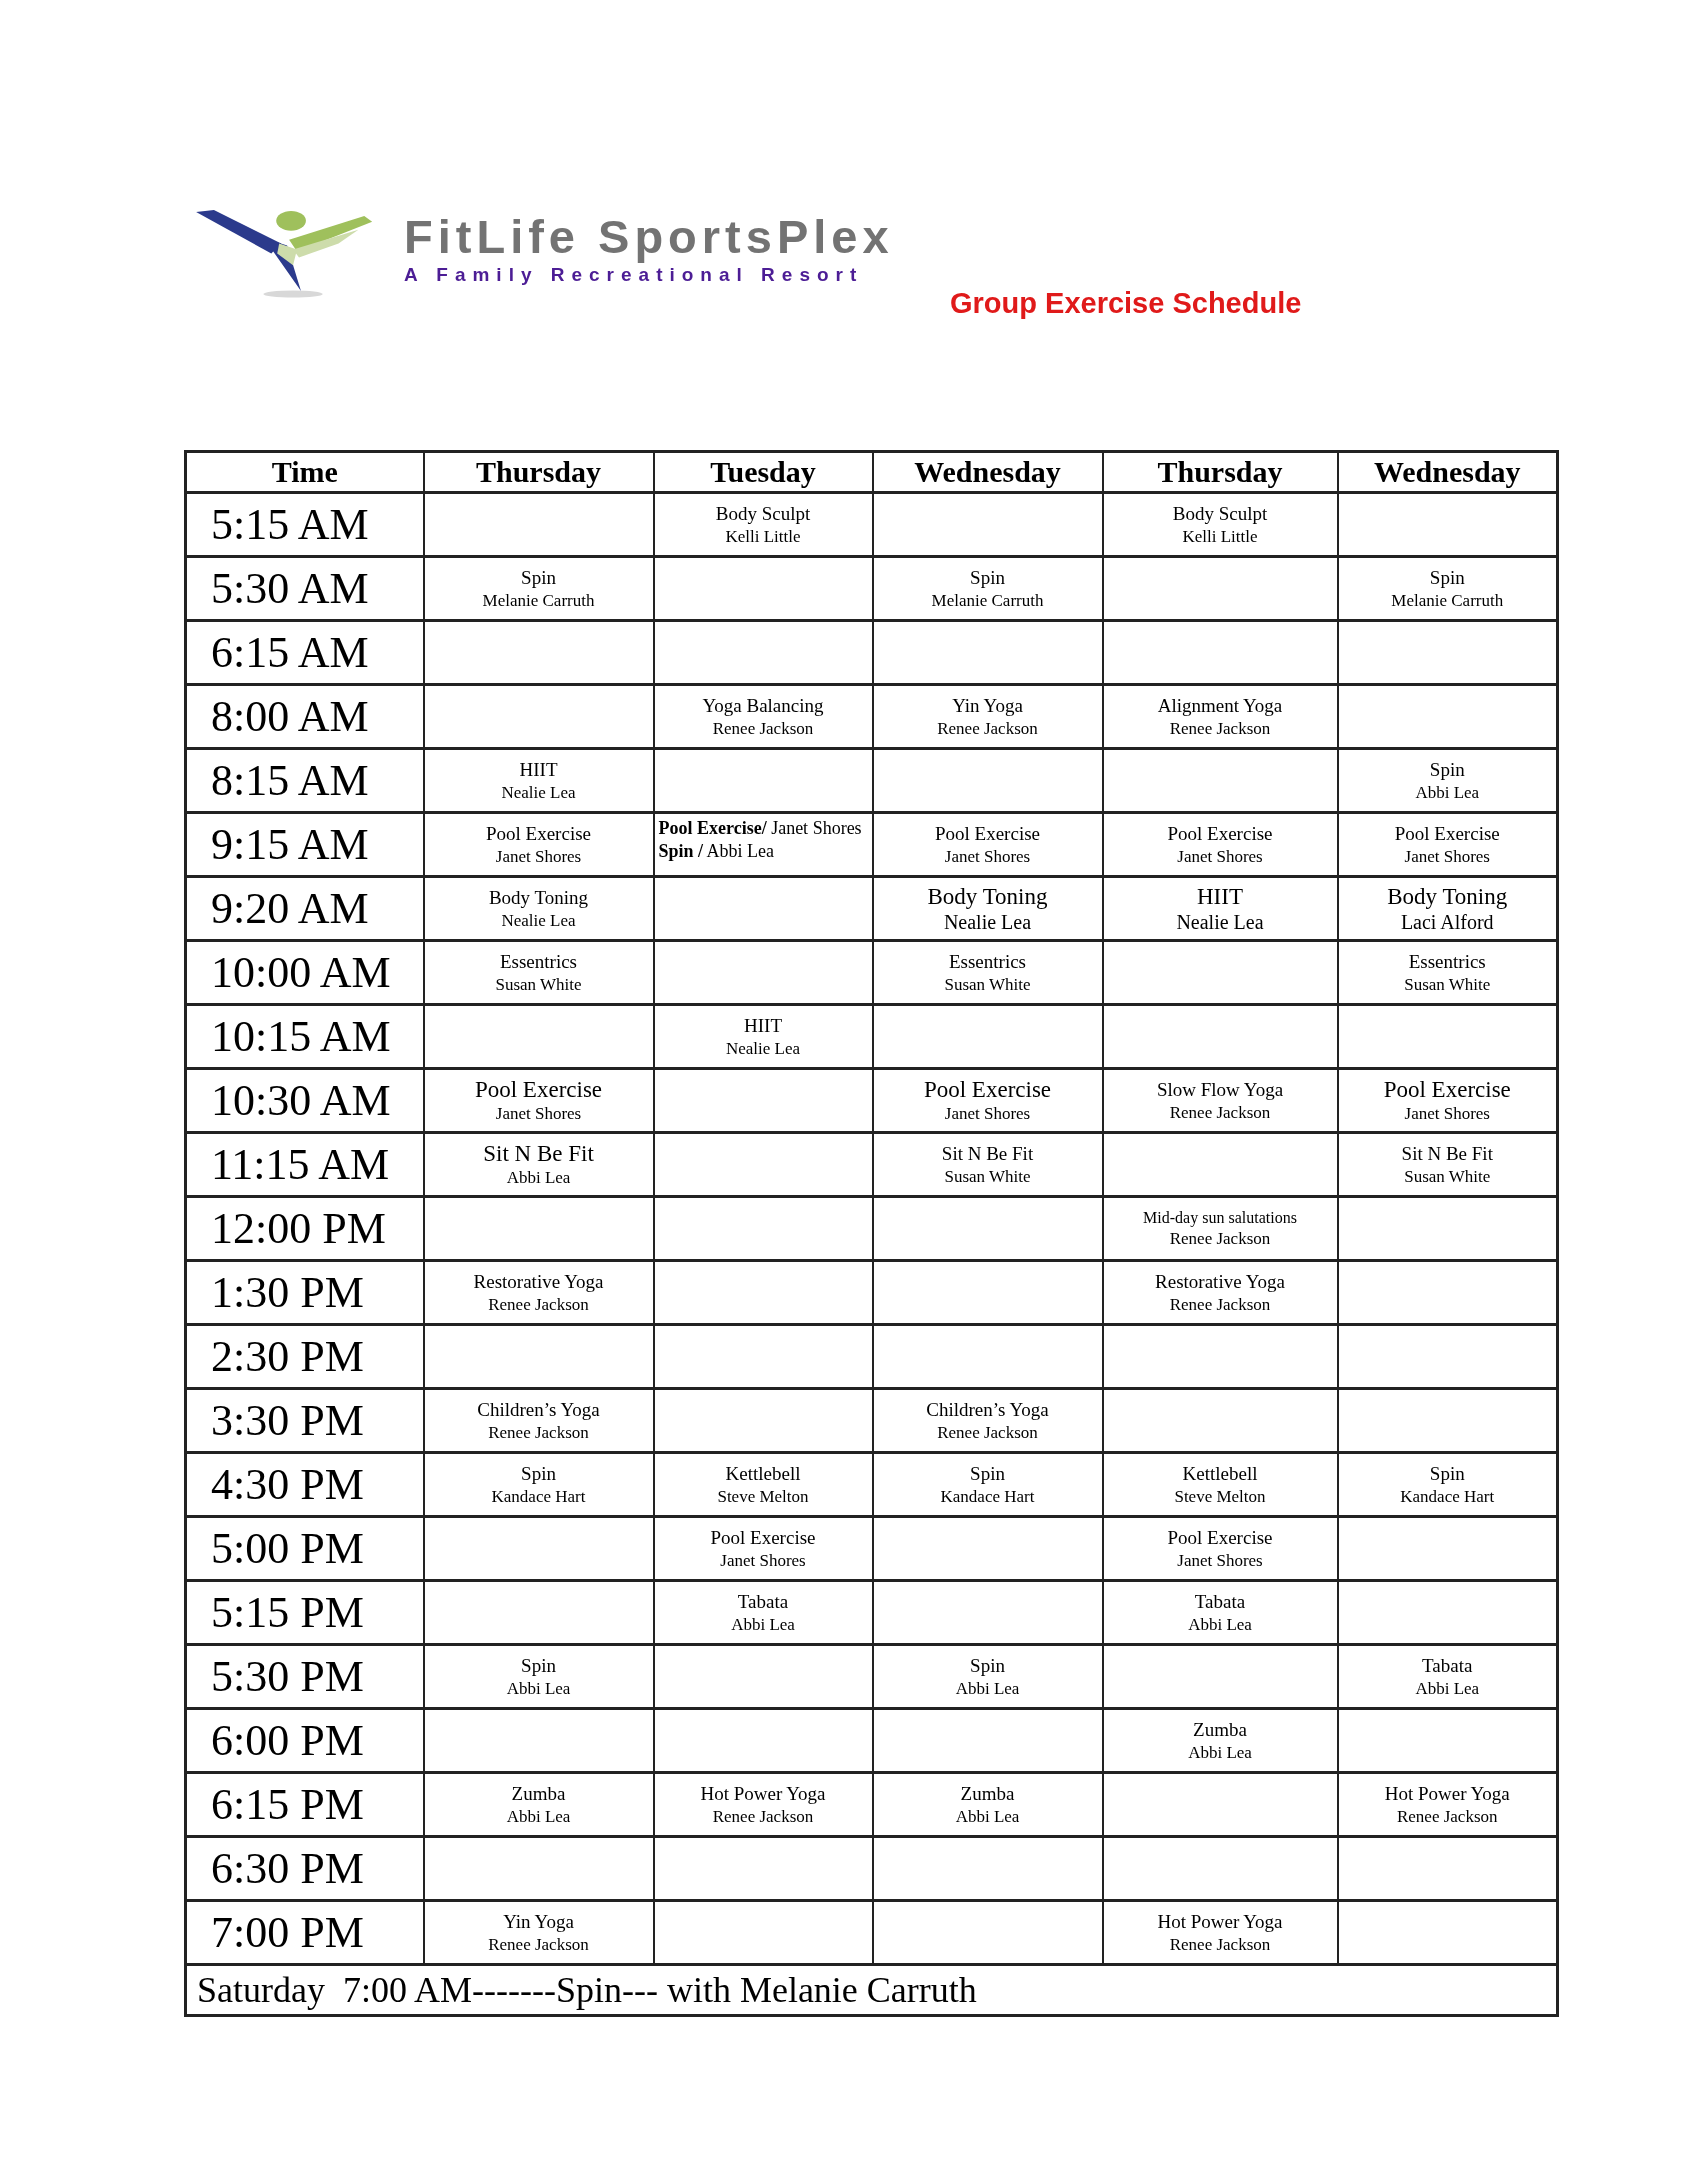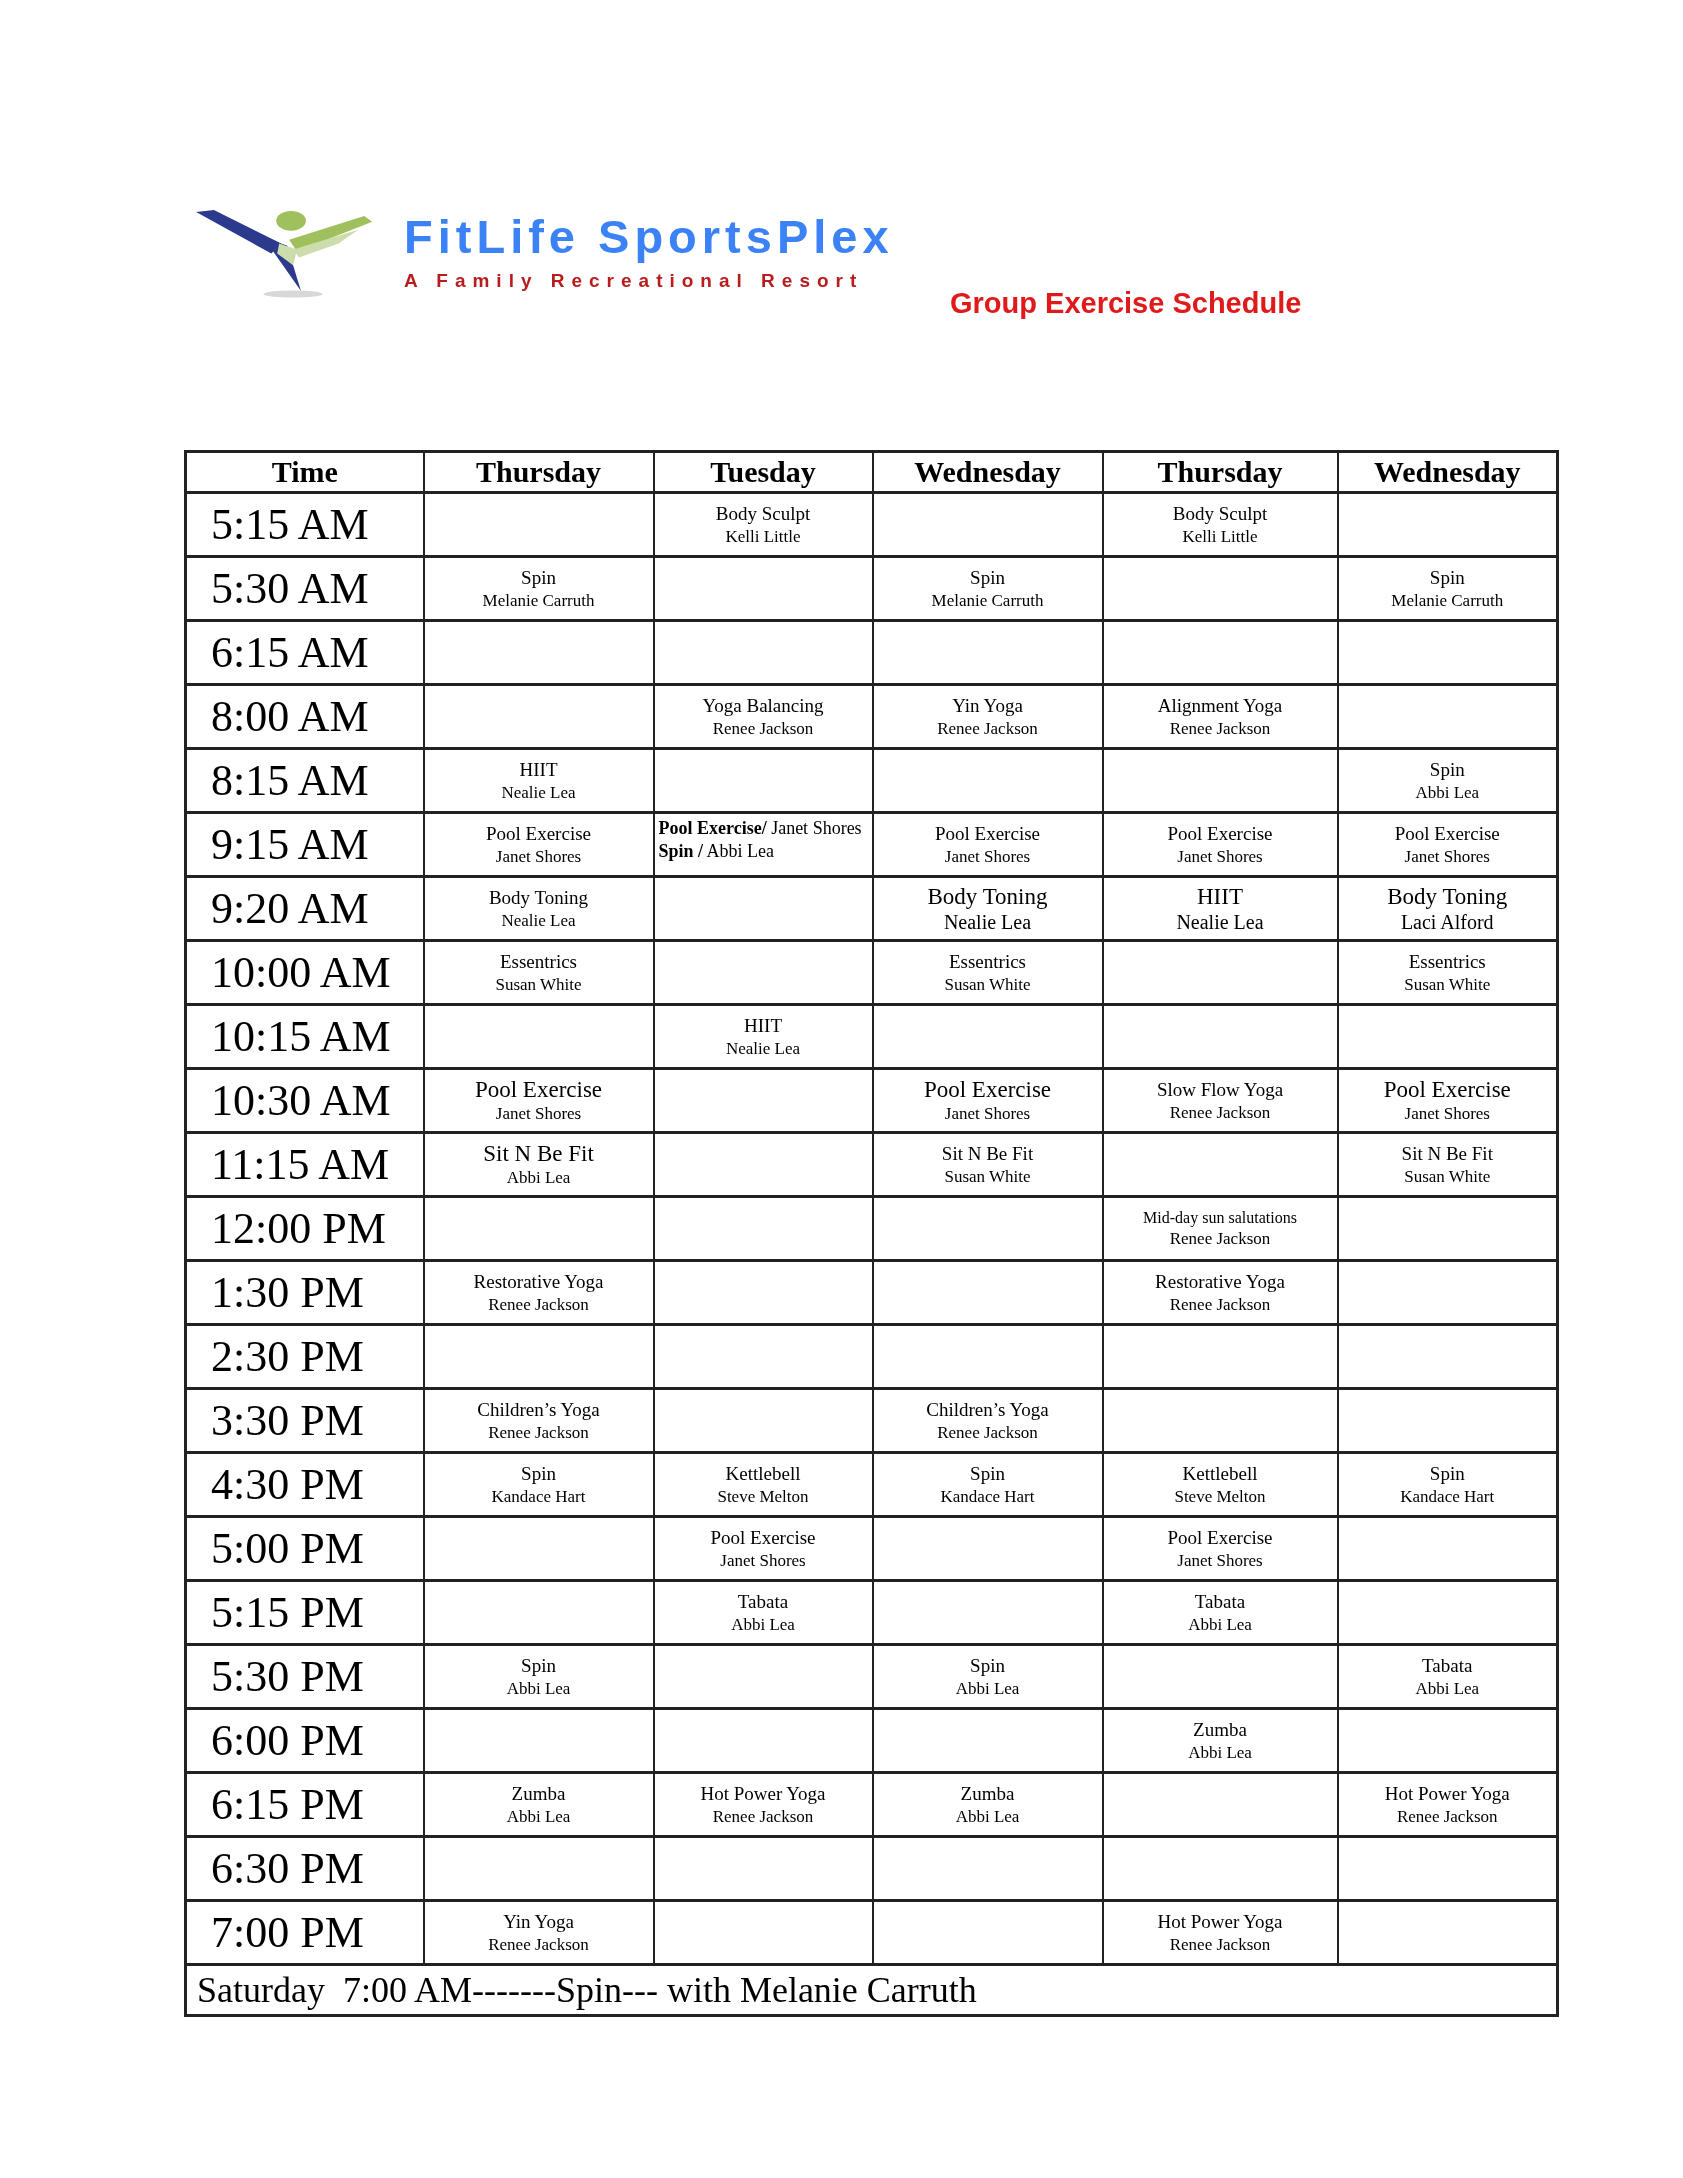--- a/index.html
+++ b/index.html
@@ -5,25 +5,25 @@
   html,body{margin:0;padding:0;background:#ffffff;}
   body{width:1683px;height:2178px;position:relative;font-family:"Liberation Serif",serif;color:#000;}
   .page{position:absolute;inset:0;background:#fff;}
 
   
   .logo{position:absolute;left:194px;top:208px;display:flex;align-items:flex-start;}
   .logo-icon{width:208px;height:91px;flex:0 0 auto;}
   .logo-textblock{margin-left:2px;margin-top:6px;}
   .logo-title{
     font-family:"Liberation Sans",sans-serif;font-weight:bold;
-    font-size:47px;line-height:46px;color:#3b82f6;letter-spacing:5px;white-space:nowrap;
+    font-size:47px;line-height:46px;color:#737373;letter-spacing:5px;white-space:nowrap;
   }
   .logo-subtitle{
     font-family:"Liberation Sans",sans-serif;font-weight:bold;
-    font-size:19px;color:#b91c1c;letter-spacing:7px;margin-top:10px;white-space:nowrap;
+    font-size:19px;color:#4c1d95;letter-spacing:7px;margin-top:4px;white-space:nowrap;
   }
   .doc-title{
     position:absolute;left:950px;top:287px;width:525px;text-align:left;
     font-family:"Liberation Sans",sans-serif;font-weight:bold;font-size:29px;color:#e01a1a;
   }
 
   
   table.sched{
     position:absolute;left:184px;top:450px;width:1370px;
     border-collapse:collapse;table-layout:fixed;

